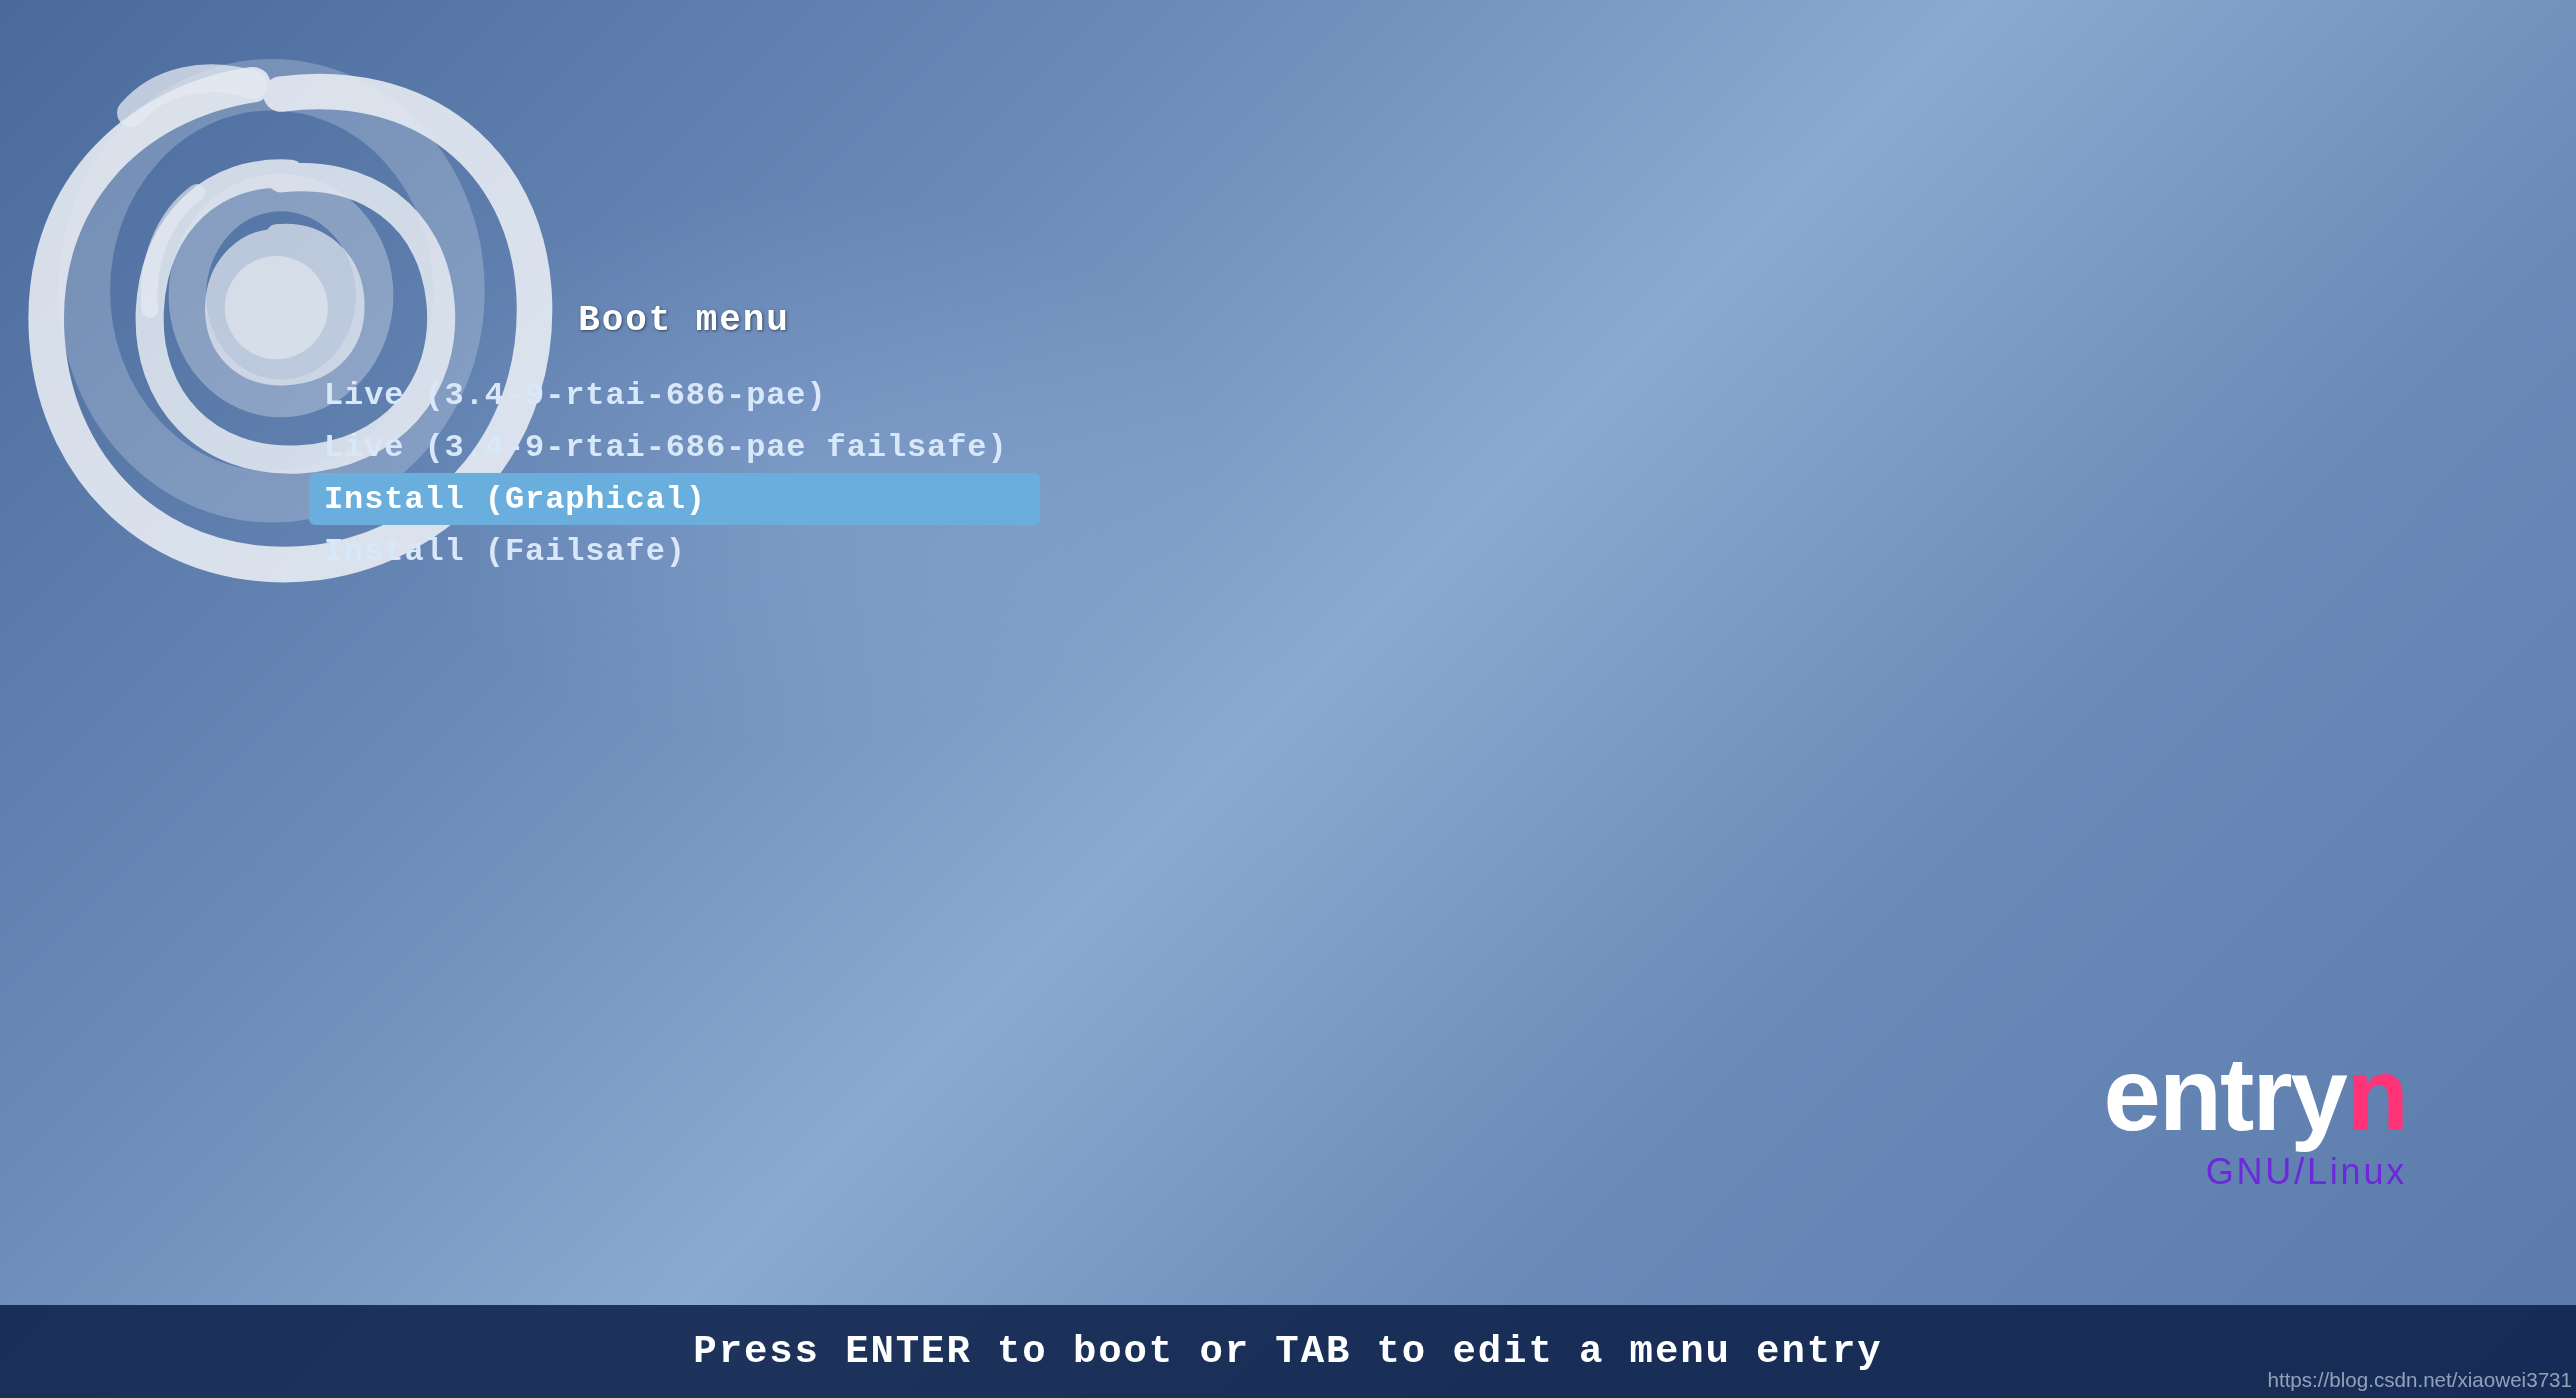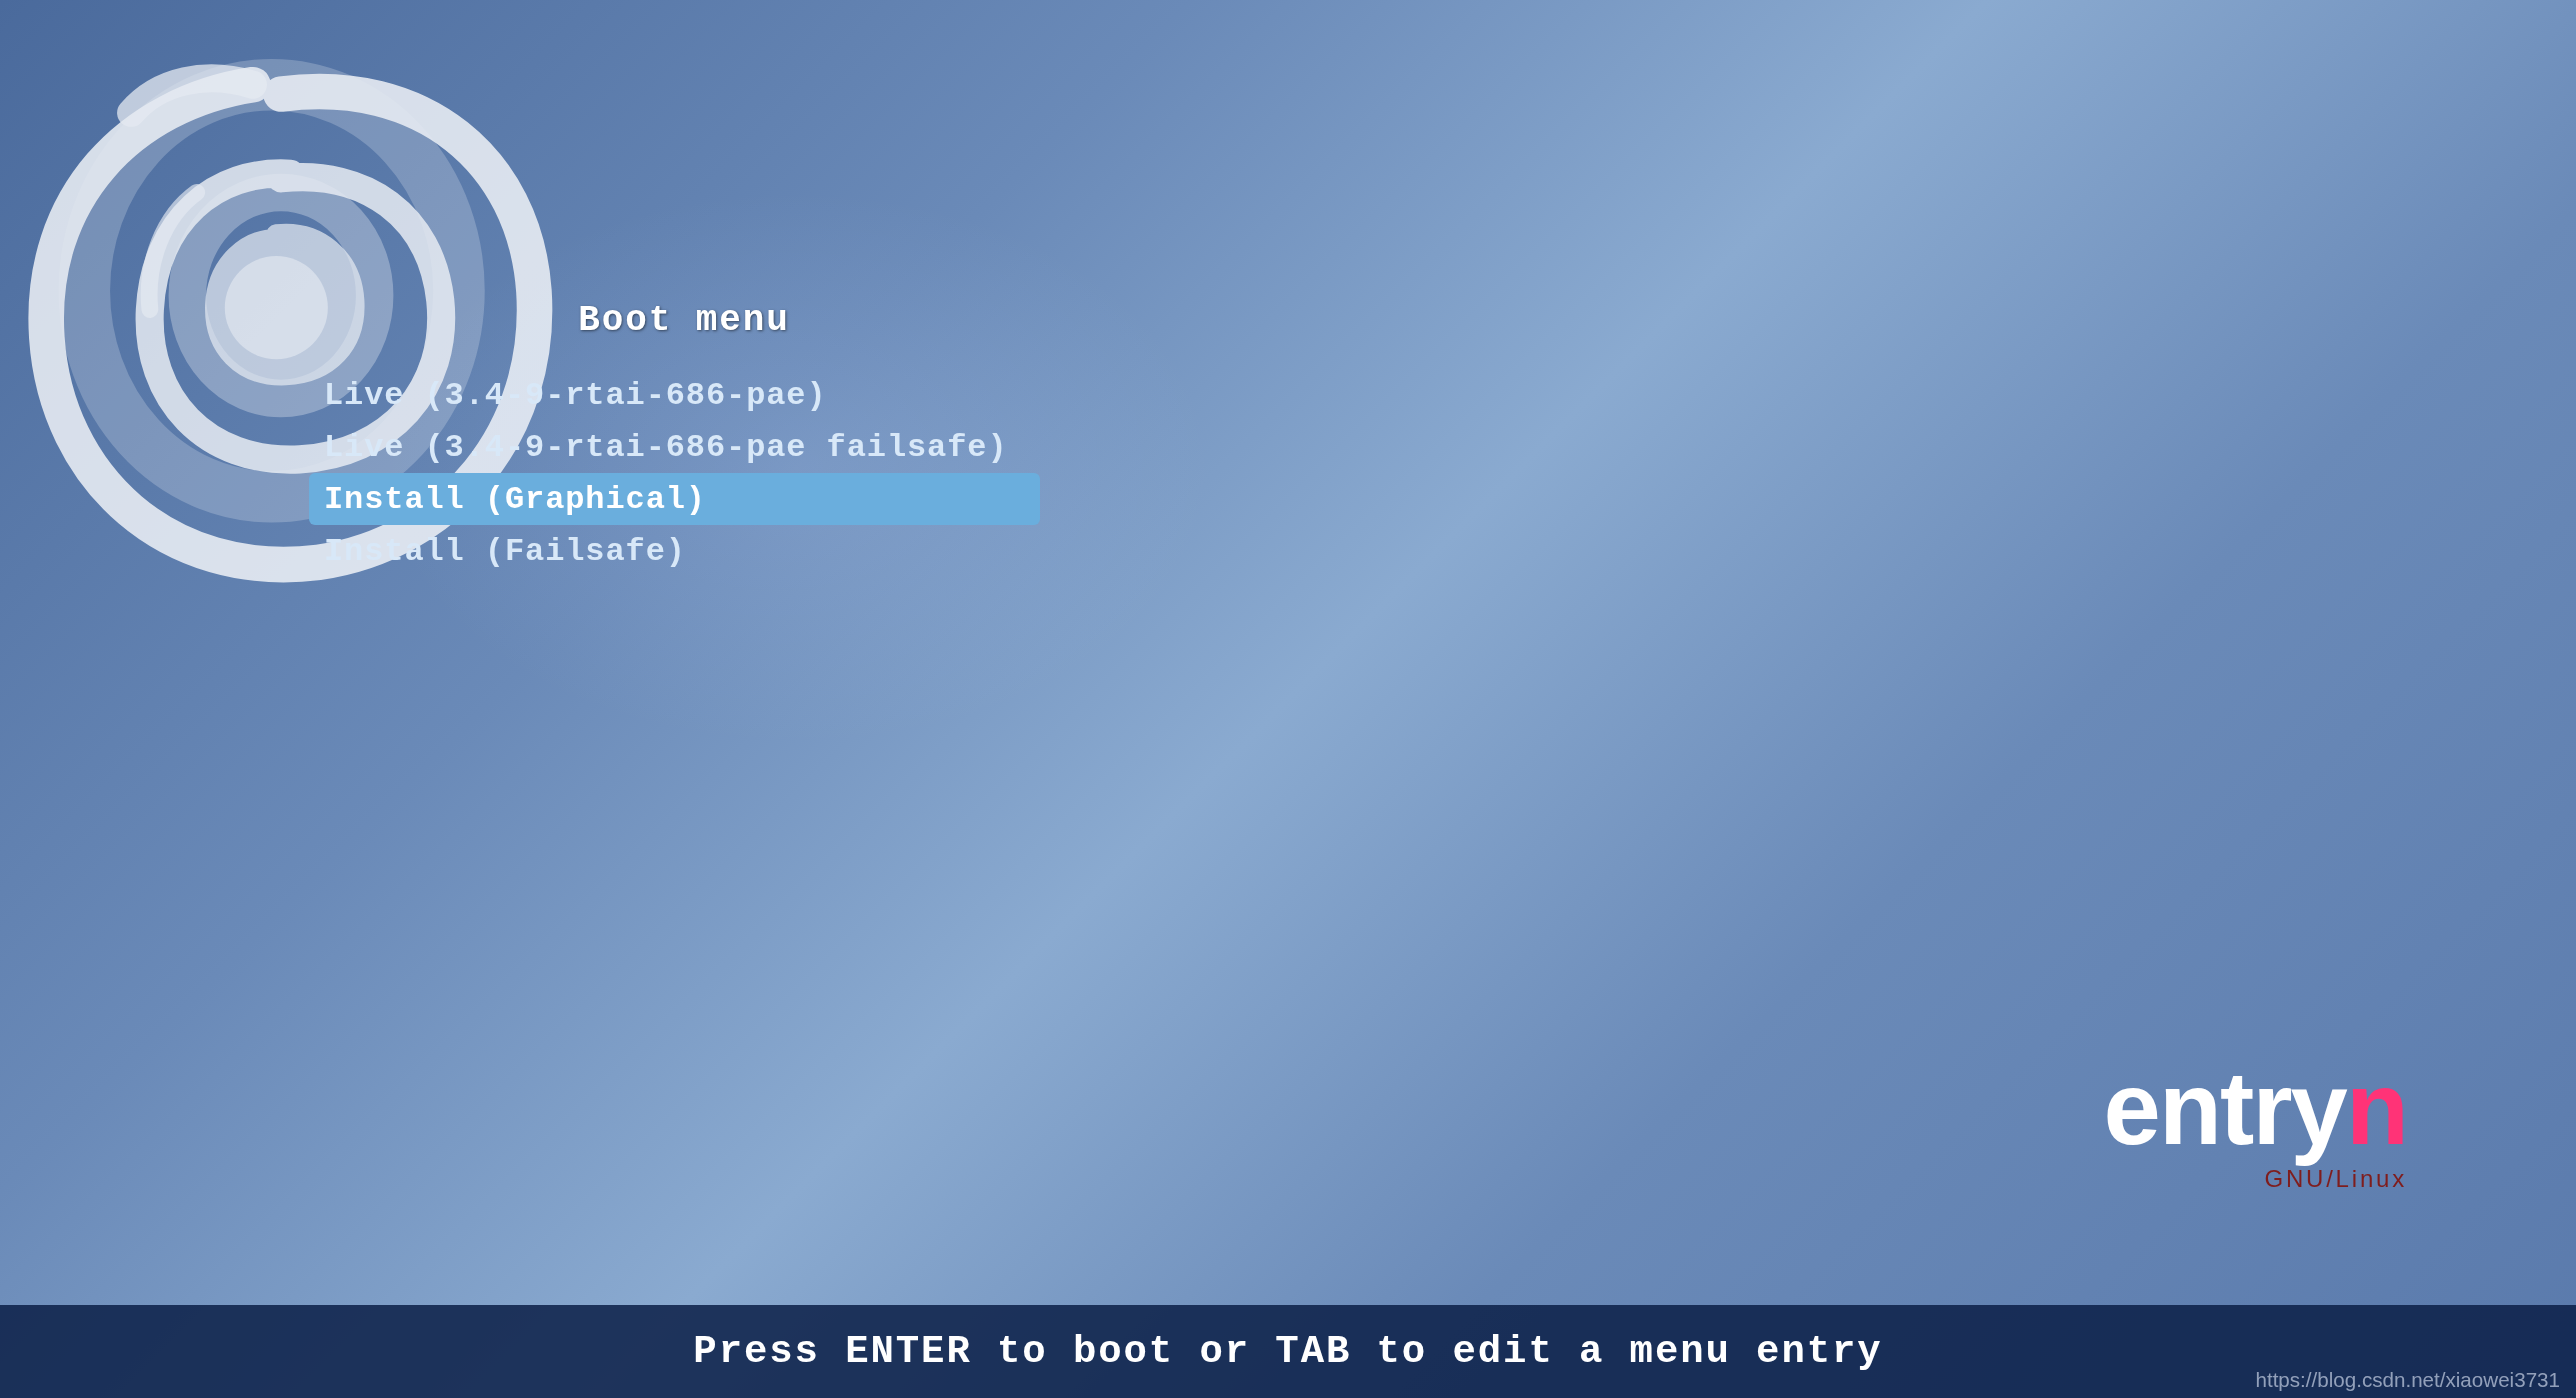--- a/index.html
+++ b/index.html
@@ -90,22 +90,22 @@
       letter-spacing: -1.9px;
       line-height: 1;
       font-family: Arial, sans-serif;
     }
 
     .debian-logo-dot {
       color: #ff3377;
     }
 
     .debian-gnu-linux {
-      font-size: 24px;
-      color: #7f1d1d;
+      font-size: 36px;
+      color: #6d28d9;
       font-family: Arial, sans-serif;
       letter-spacing: 2.8px;
       text-align: right;
       margin-top: 4.7px;
     }
 
     
     .status-bar {
       position: absolute;
       bottom: 0;
@@ -123,21 +123,21 @@
       font-size: 39px;
       font-family: 'Courier New', Courier, monospace;
       font-weight: bold;
       letter-spacing: 1.9px;
     }
 
     
     .watermark {
       position: absolute;
       bottom: 7.5px;
-      right: 16px;
+      right: 4px;
       color: rgba(200, 210, 230, 0.7);
       font-size: 20.6px;
       font-family: Arial, sans-serif;
     }
 
     
     .center-glow {
       position: absolute;
       top: 187px;
       left: 375px;

